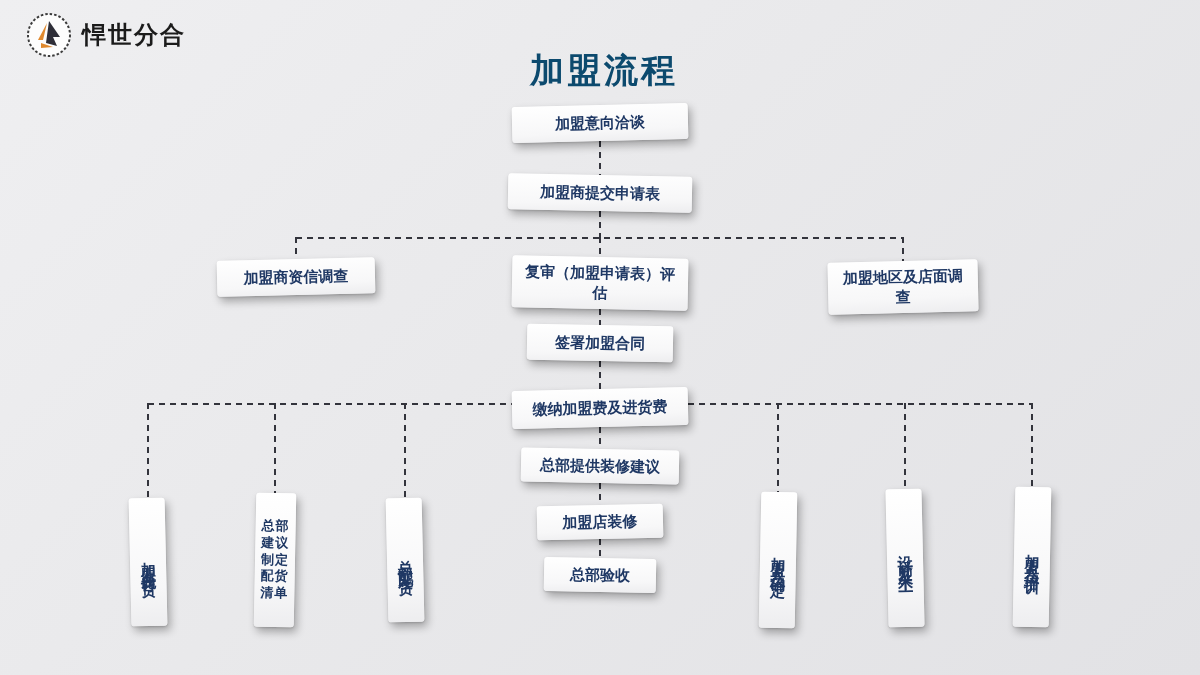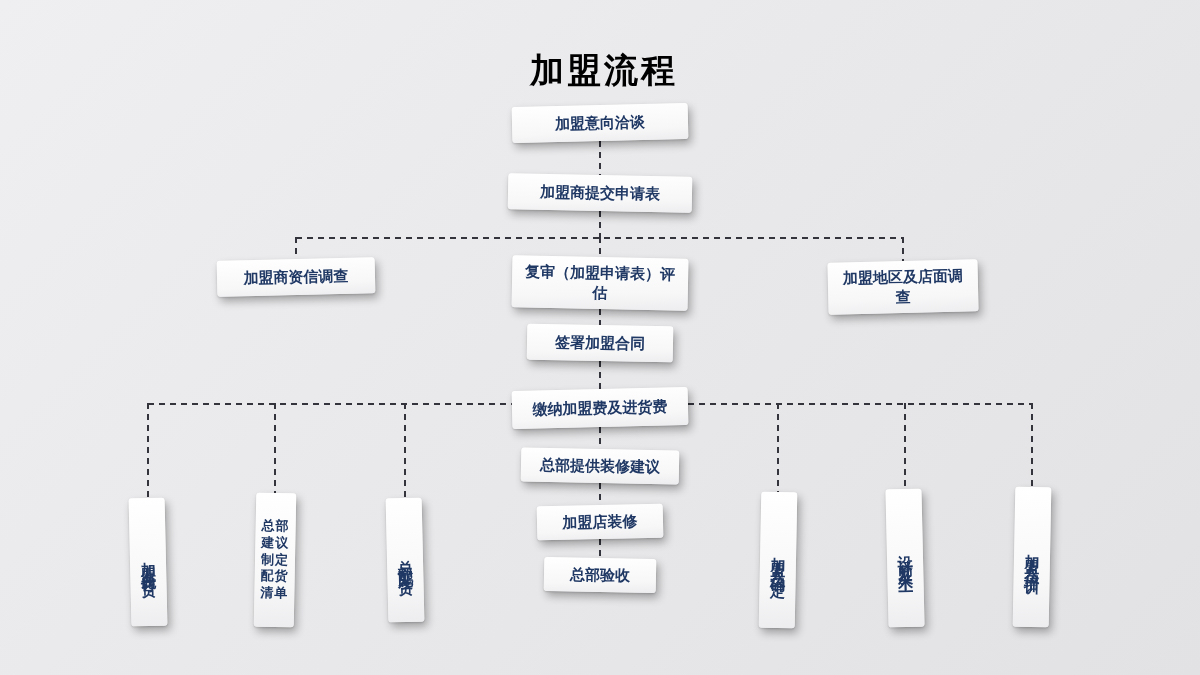--- a/index.html
+++ b/index.html
@@ -11,21 +11,21 @@
   }
   .slide{position:absolute;inset:0;}
 
   
   .brand{position:absolute;left:26px;top:12px;display:flex;align-items:center;gap:10px;}
   .brand .logo{width:46px;height:46px;display:block;}
   .brand .brand-name{font-size:24px;font-weight:bold;color:#1b1b1b;letter-spacing:2px;}
 
   .page-title{
     position:absolute;left:0;right:0;top:48px;text-align:center;
-    font-size:34px;font-weight:bold;color:#000000;letter-spacing:3px;margin-left:8px;
+    font-size:34px;font-weight:bold;color:#0c4a6e;letter-spacing:3px;margin-left:8px;
   }
 
   
   .card{
     position:absolute;
     background:linear-gradient(178deg,#ffffff 0%,#f7f7f8 70%,#ededef 100%);
     border-radius:3px;
     box-shadow:3px 5px 8px rgba(0,0,0,0.30), 0 1px 2px rgba(0,0,0,0.15);
     color:#1f3864;font-weight:bold;font-size:15px;line-height:1.35;
     display:flex;align-items:center;justify-content:center;text-align:center;
@@ -67,20 +67,29 @@
   .pos-col-delivery{left:387px;top:498px;width:36px;height:124px;}
   .pos-col-staff{left:760px;top:492px;width:36px;height:136px;}
   .pos-col-designer{left:887px;top:489px;width:36px;height:138px;}
   .pos-col-training{left:1014px;top:487px;width:36px;height:140px;}
 </style>
 </head>
 <body>
 
 <div class="slide">
 
+  <div class="brand">
+    <svg class="logo" viewBox="0 0 46 46">
+      <circle cx="23" cy="23" r="21" fill="#fdfdfd" stroke="#3c3c3c" stroke-width="2" stroke-dasharray="2.5 2"></circle>
+      <path d="M12 28 L21 11 L17 28 Z" fill="#e0892e"></path>
+      <path d="M23 9 L34 25 L27 25 L31 34 L20 31 Z" fill="#2e2e38"></path>
+      <path d="M15 31 L27 35 L15 36 Z" fill="#e0892e"></path>
+    </svg>
+    <span class="brand-name">悍世分合</span>
+  </div>
 
   <div class="page-title">加盟流程</div>
 
   <div class="vline" style="left:599px;top:141px;height:34px;"></div>
   <div class="vline" style="left:599px;top:211px;height:26px;"></div>
   <div class="hline" style="left:296px;top:237px;width:608px;"></div>
   <div class="vline" style="left:295px;top:237px;height:22px;"></div>
   <div class="vline" style="left:599px;top:237px;height:20px;"></div>
   <div class="vline" style="left:902px;top:237px;height:24px;"></div>
   <div class="vline" style="left:599px;top:309px;height:16px;"></div>

